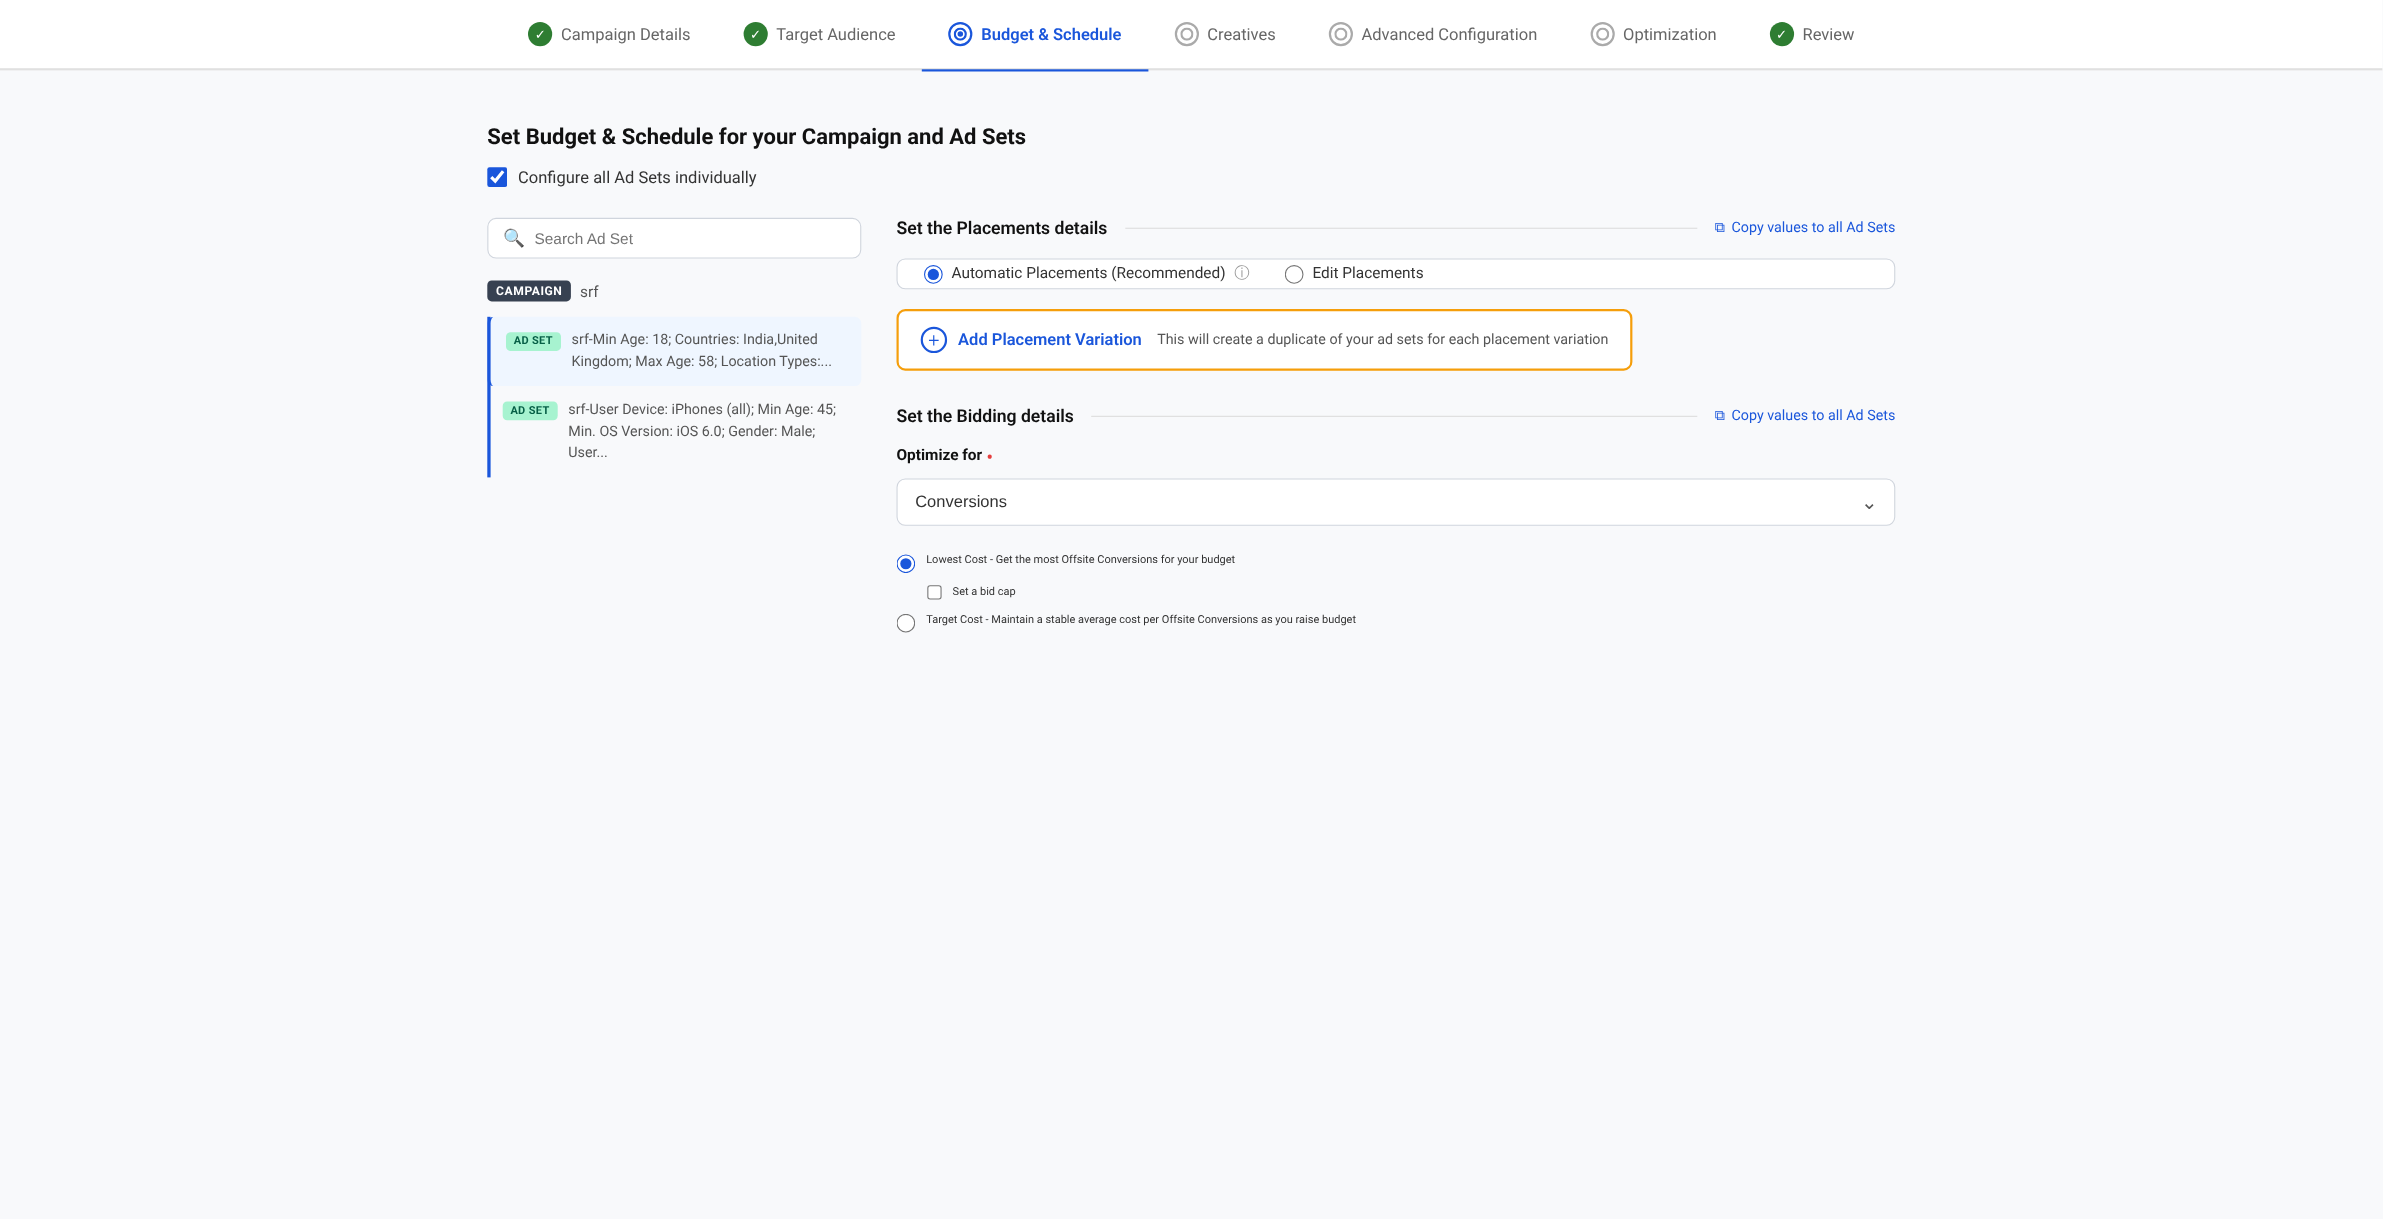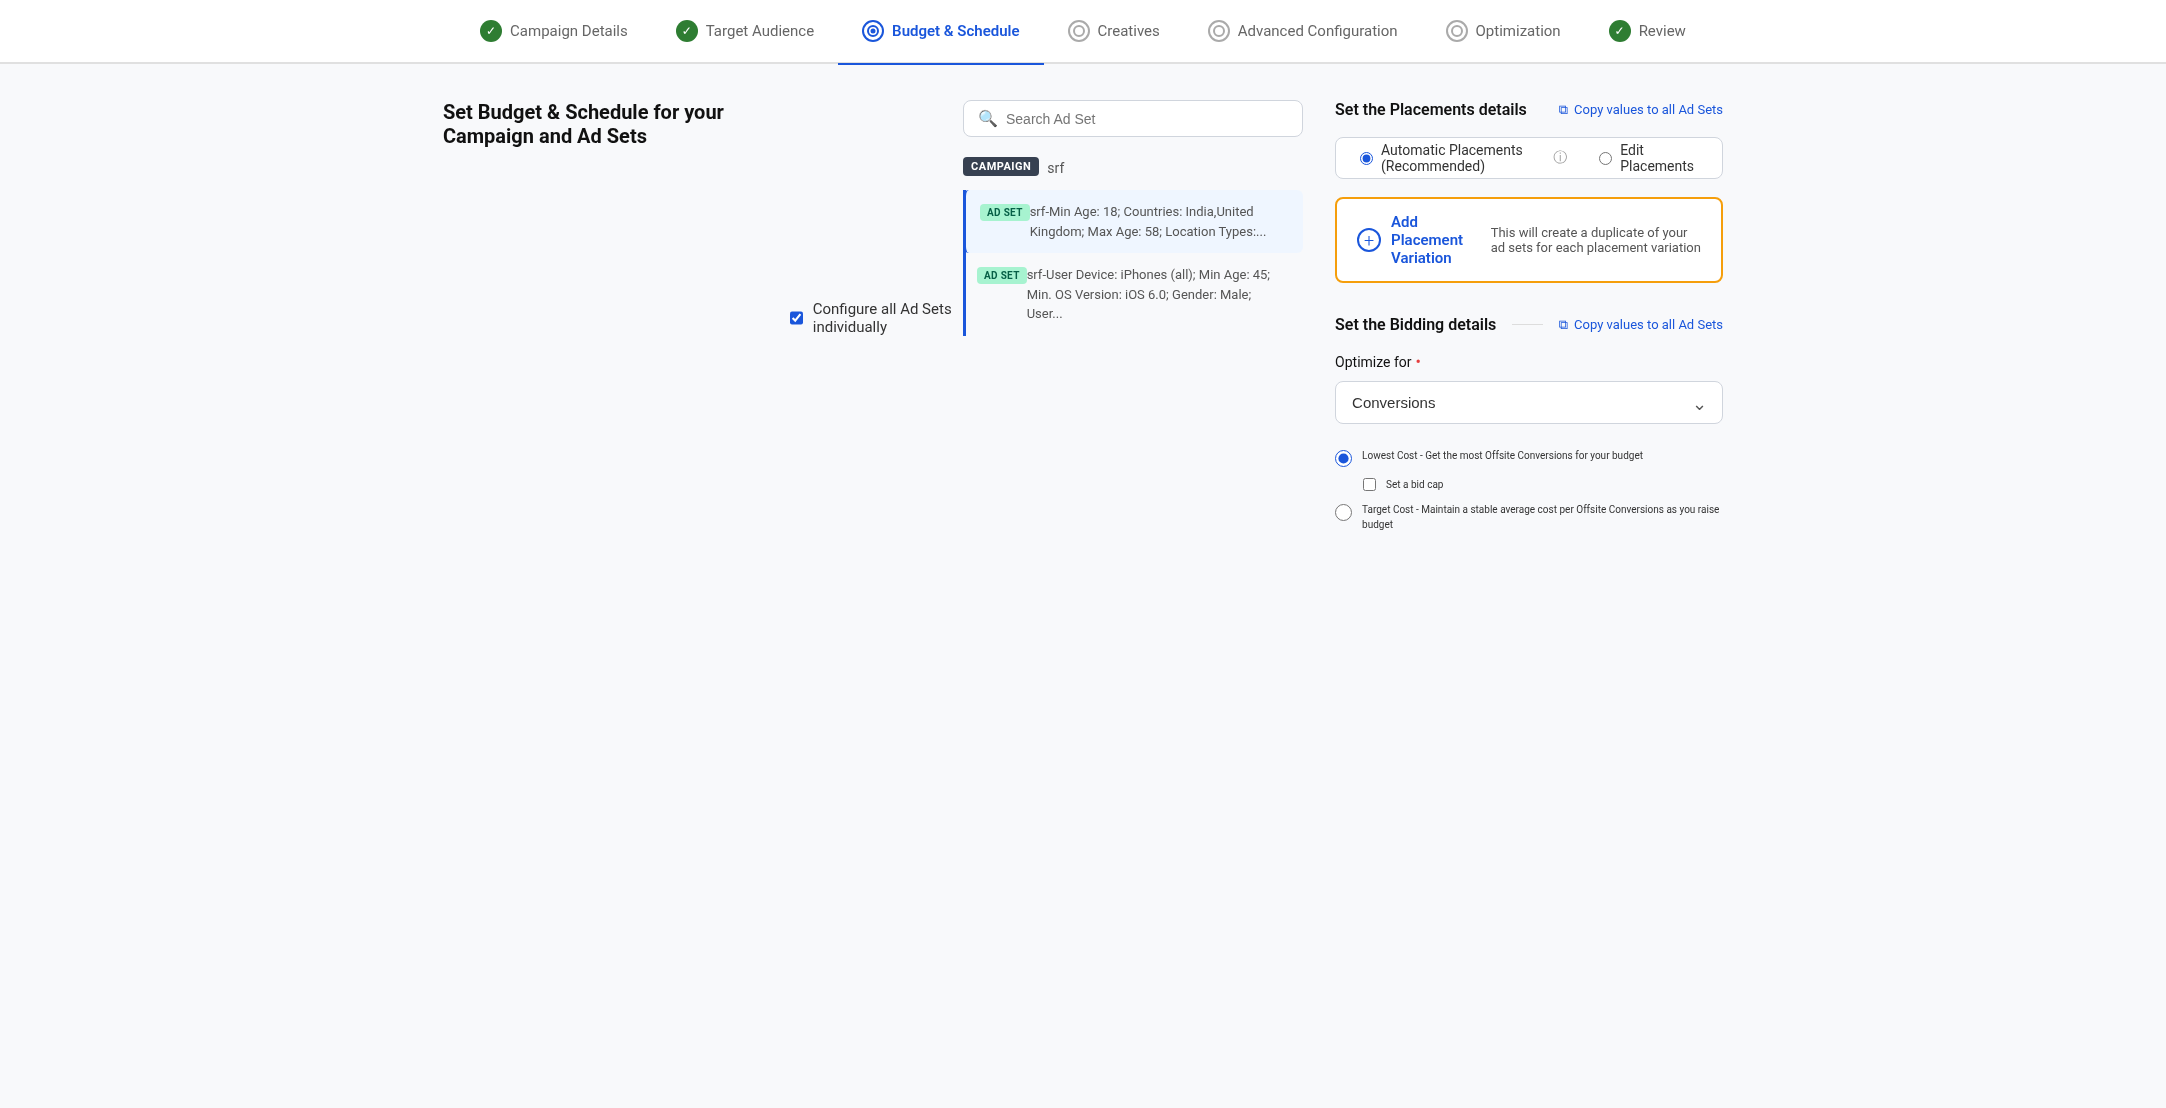--- a/index.html
+++ b/index.html
@@ -52,24 +52,24 @@
       font-size: 12px;
       flex-shrink: 0;
     }
     .step-icon.done { background: #2e7d32; color: #fff; }
     .step-icon.active-circle { border: 2px solid #1a56db; color: #1a56db; background: #fff; }
     .step-icon.pending { border: 2px solid #aaa; color: #aaa; background: #fff; }
 
     
     .page-body {
       display: flex;
-      flex-direction: row;
+      flex-direction: column;
       padding: 36px 60px;
       max-width: 1400px;
-      margin: 0 auto;
+      margin: 12px auto;
     }
 
     .page-title {
       font-size: 20px;
       margin-bottom: 16px;
       color: #111;
     }
     .page-title strong { font-weight: 700; }
 
     .checkbox-row {
@@ -135,20 +135,21 @@
     .campaign-row {
       display: flex;
       align-items: flex-end;
       margin-bottom: 14px;
     }
 
     .ad-set-list { border-left: 3px solid #1a56db; padding-left: 0; }
     .ad-set-item {
       display: flex;
       align-items: flex-start;
+      gap: 10px;
       padding: 12px 14px;
       border-radius: 6px;
       cursor: pointer;
       margin-left: -3px;
       background: transparent;
     }
     .ad-set-item.selected {
       background: #eff6ff;
       border-left: 3px solid #1a56db;
     }
@@ -267,25 +268,25 @@
       font-size: 13px;
       color: #555;
       margin-left: 4px;
     }
 
     
     .section-block { margin-bottom: 32px; }
 
     .optimize-label {
       font-size: 14px;
-      font-weight: 400;
+      font-weight: 700;
       color: #111;
       margin-bottom: 10px;
       display: flex;
-      align-items: center;
+      align-items: flex-start;
       gap: 4px;
     }
     .required-dot {
       color: #e53e3e;
       font-size: 16px;
     }
 
     .select-wrapper {
       position: relative;
     }

